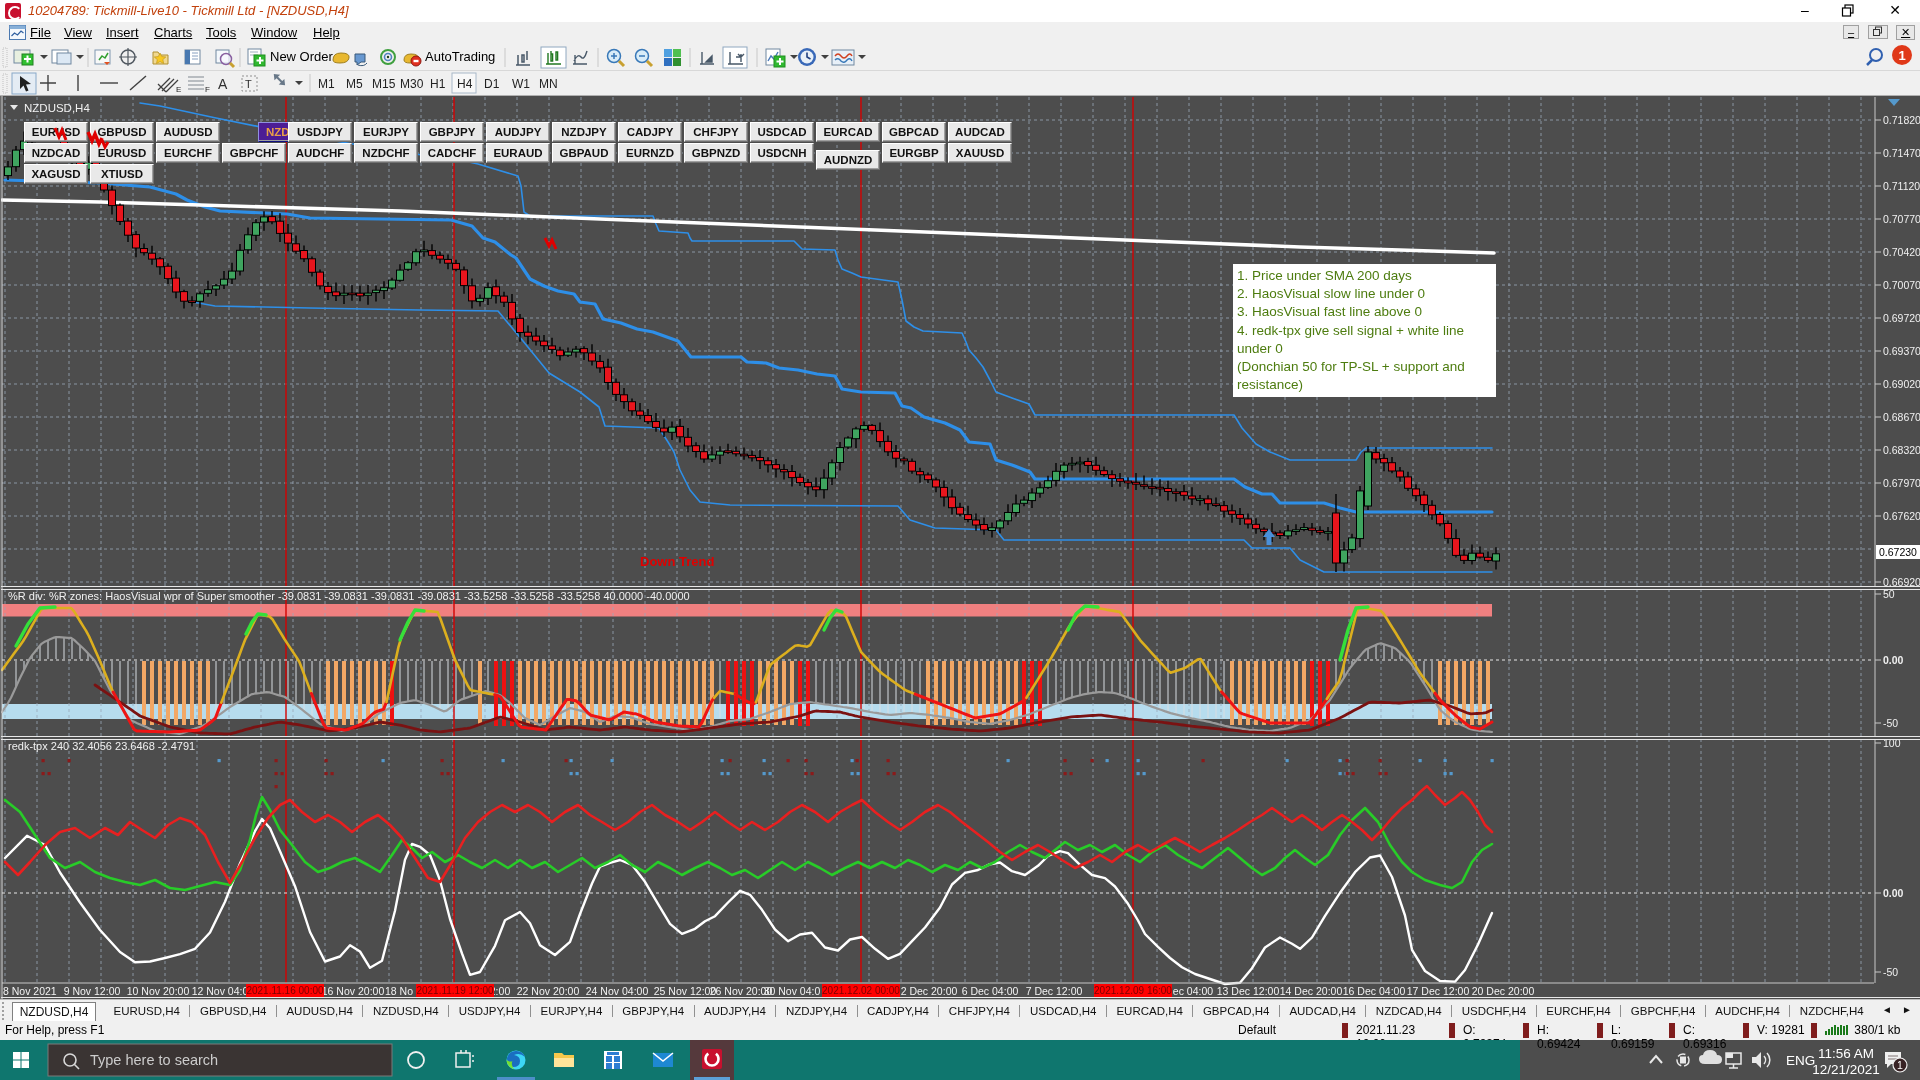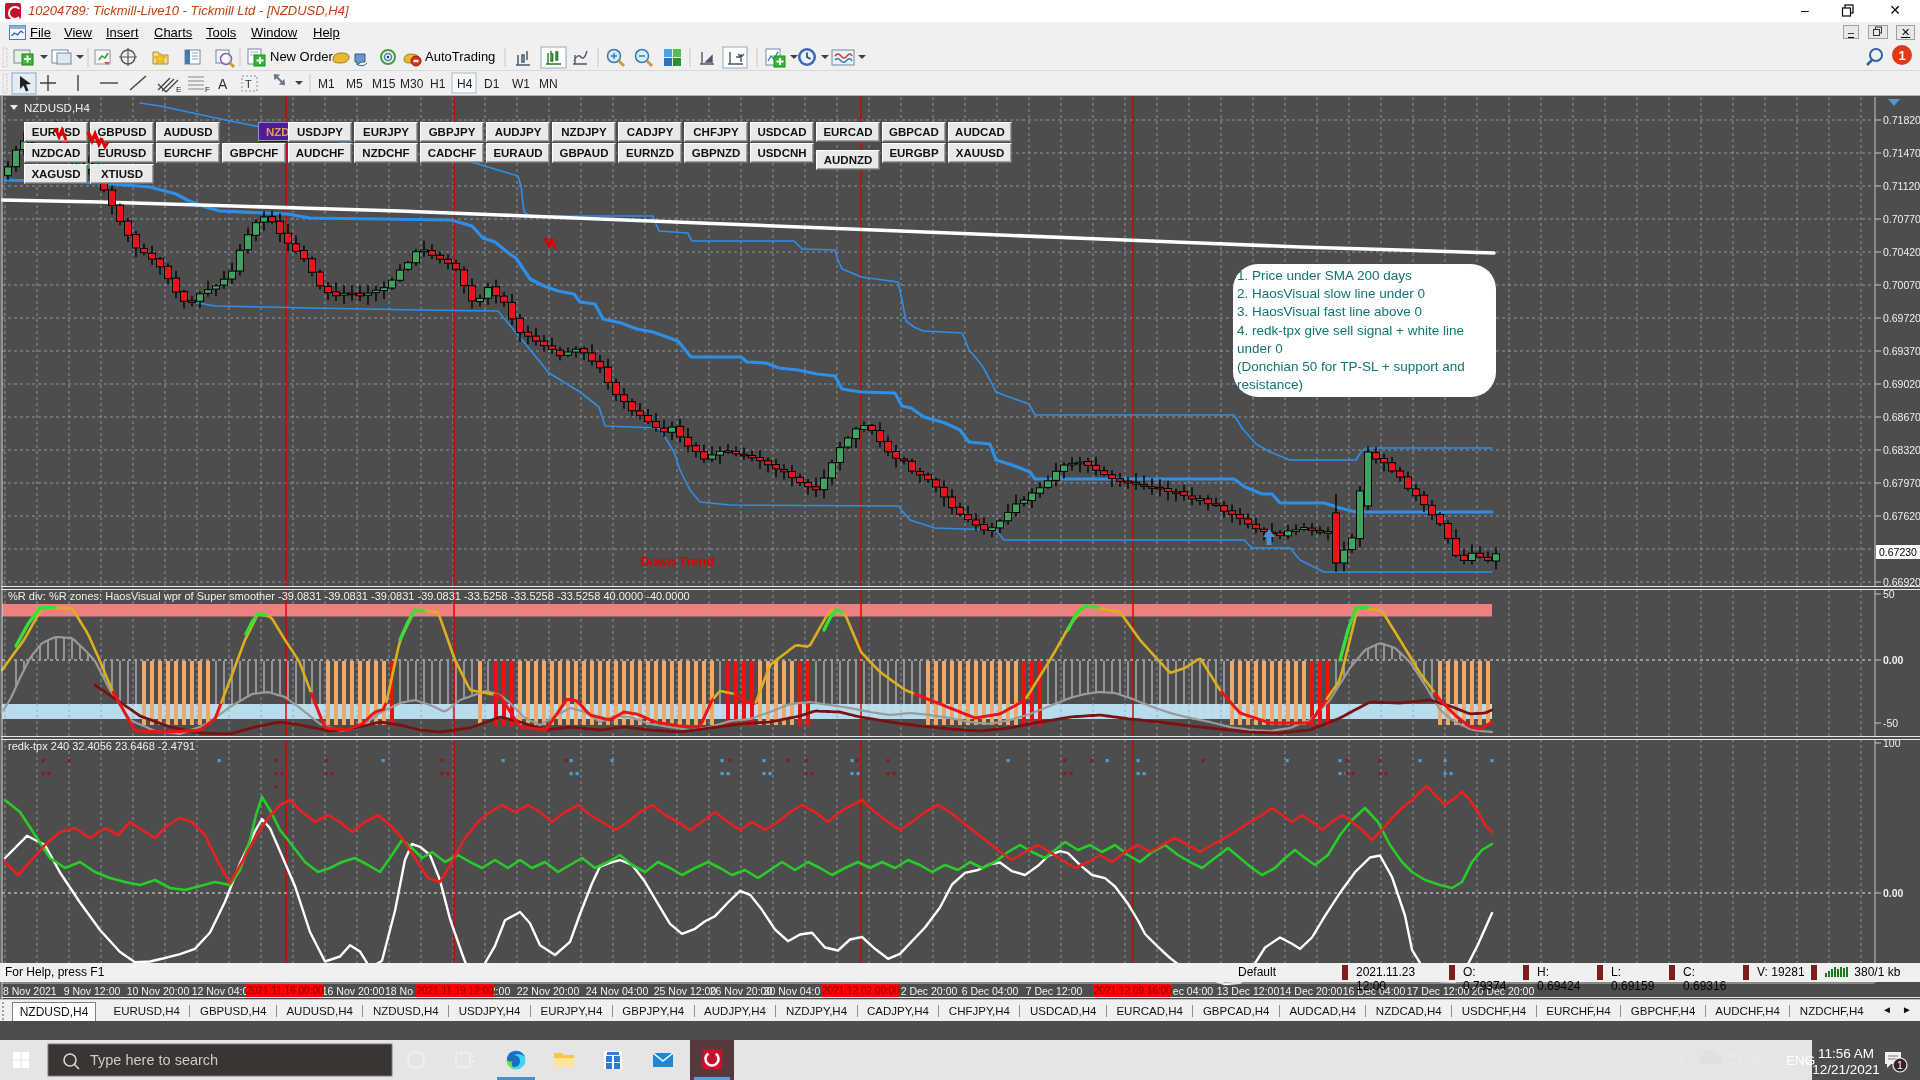--- a/index.html
+++ b/index.html
@@ -6,29 +6,29 @@
 .titlebar .ttext { position:absolute; left:28px; top:3px; font-size:13px; color:#c2410c;font-style:italic; }
 .mt5icon { position:absolute; left:5px; top:3px; width:16px; height:16px; background:#c8102e; border-radius:2px; }
 .mt5icon:after { content:""; position:absolute; left:3px; top:3px; width:10px; height:10px; border:2px solid #fff; border-radius:50%; border-right-color:transparent; }
 .winbtn { position:absolute; top:0; width:14px; height:20px; color:#000; font-size:14px; text-align:center; line-height:20px; }
 .menubar { position:absolute; left:0; top:22px; width:1920px; height:22px; background:#f0f0f0; font-size:13px; color:#000; }
 .menubar span.mi { position:absolute; top:3px;text-decoration:underline; }
 .toolbar1 { position:absolute; left:0; top:44px; width:1920px; height:27px; background:#f0f0f0; border-bottom:1px solid #d8d8d8; }
 .toolbar2 { position:absolute; left:0; top:71px; width:1920px; height:25px; background:#f0f0f0; border-bottom:1px solid #b0b0b0; }
 .cbtn { position:absolute; width:64px; height:20px; background:#e9e9e9; border:1px solid; border-color:#ffffff #707070 #707070 #ffffff; box-shadow:inset -1px -1px 0 #a0a0a0; font-size:11.5px; font-weight:bold; color:#111; text-align:center; line-height:18px; z-index:5; }
 .cbtn.sel { background:#4c1d95; color:#e8a048; border-color:#9090e0 #101080 #101080 #9090e0;margin-left:36px; }
-.annot { position:absolute; left:1233px; top:264px; width:263px; height:133px; background:#ffffff; color:#0f766e; font-size:13.5px; line-height:18.2px; padding:3px 0 8px 4px; z-index:6;border-radius:25px; }
+.annot { position:absolute; left:1233px; top:264px; width:263px; height:133px; background:#ffffff; color:#4d7c0f; font-size:13.5px; line-height:18.2px; padding:3px 0 8px 4px; z-index:6; }
 .tabbar { position:absolute; left:0; top:999px; width:1920px; height:22px; background:#f0f0f0; border-top:1px solid #c0c0c0; font-size:11.5px; color:#111; }
 .activetab { position:absolute; left:12px; top:2px; width:84px; height:19px; background:#ffffff; border:1px solid #808080; border-bottom:0; text-align:center; line-height:18px; font-size:12px; }
 .tabs { position:absolute; left:104px; top:5px; white-space:nowrap;text-align:right; }
 .tab { padding:0 9.5px; }
 .tabsep { border-left:1px solid #909090; }
-.statusbar { position:absolute; left:0; top:963px; width:1920px; height:19px; background:#f0f0f0; font-size:12px; color:#000; }
+.statusbar { position:absolute; left:0; top:1021px; width:1920px; height:19px; background:#f0f0f0; font-size:12px; color:#000; }
 .scell { position:absolute; top:2px; border-left:6px solid #7f1d1d; height:15px; padding-left:8px; }
-.taskbar { position:absolute; left:0; top:1040px; width:1812px; height:40px; background:#e5e5e5; }
+.taskbar { position:absolute; left:0; top:1040px; width:1520px; height:40px; background:#0f766e; }
 svg text { font-family:"Liberation Sans", sans-serif; }
 </style></head>
 <body>
 
 <div class="titlebar">
   <div class="mt5icon"></div>
   <div class="ttext">10204789: Tickmill-Live10 - Tickmill Ltd - [NZDUSD,H4]</div>
   <div class="winbtn" style="left:1798px">–</div>
   <div class="winbtn" style="left:1841px"><svg width="14" height="20">
         <rect x="4" y="5" width="8" height="8" fill="none" stroke="#000" stroke-width="1.2"></rect>

